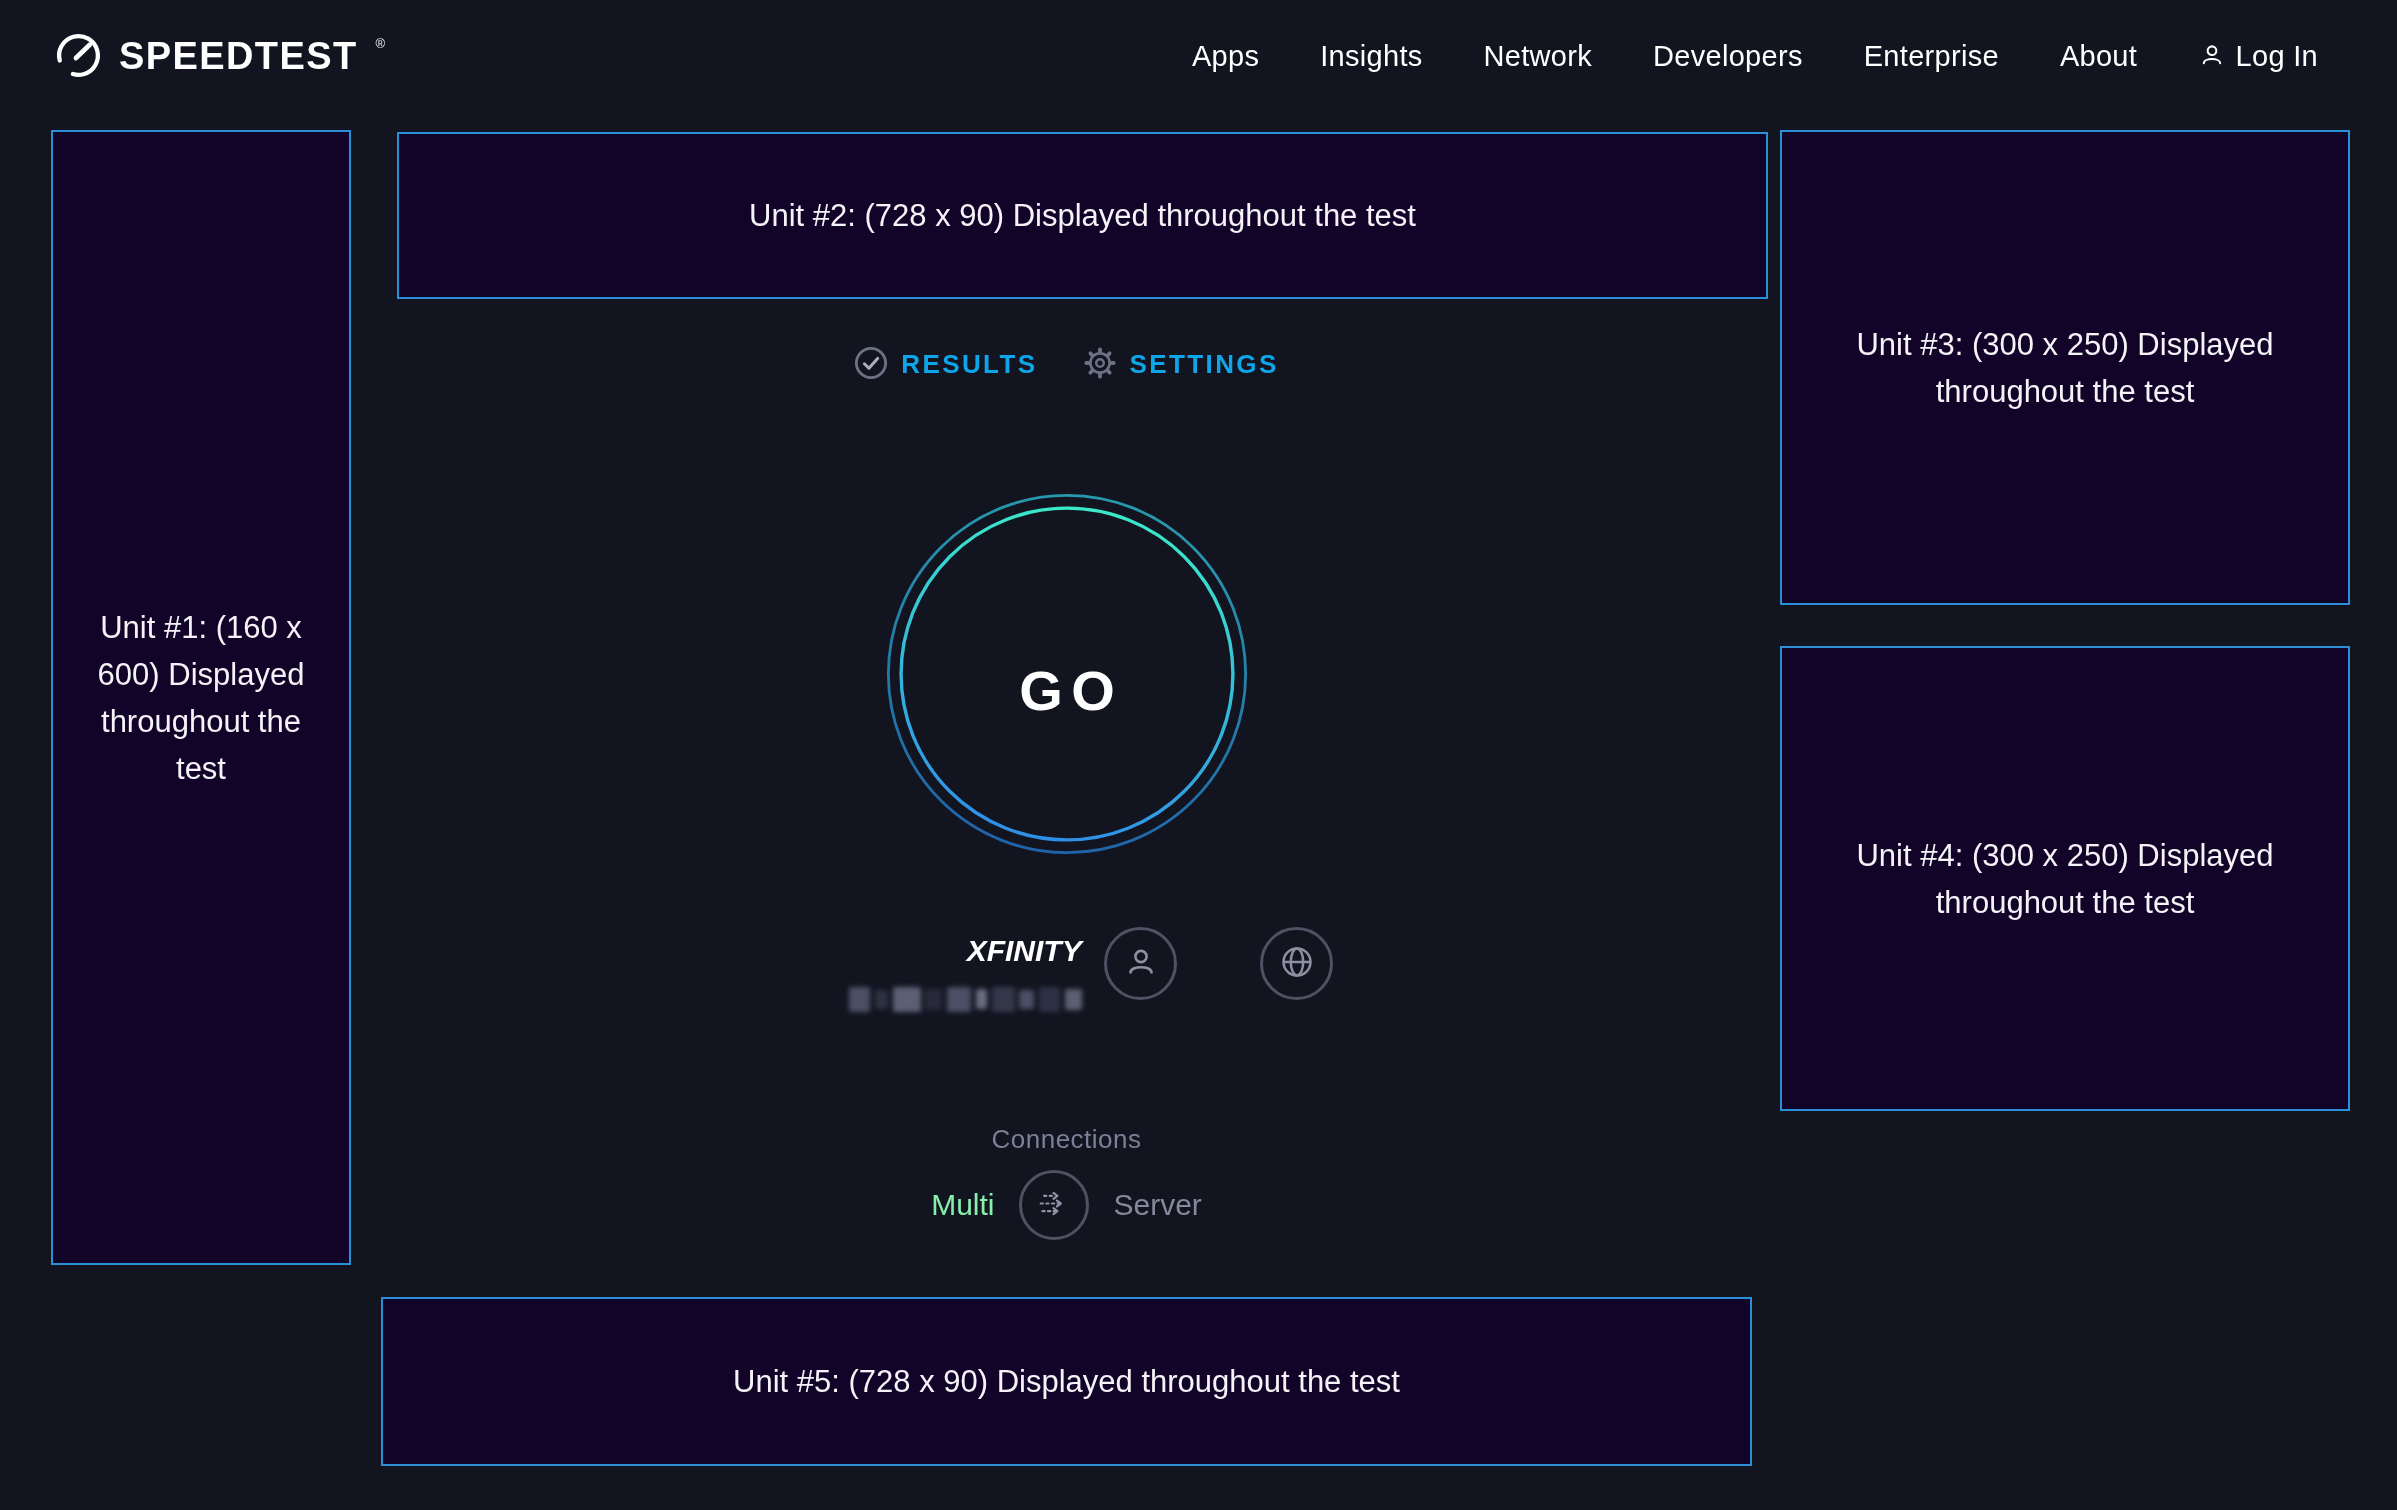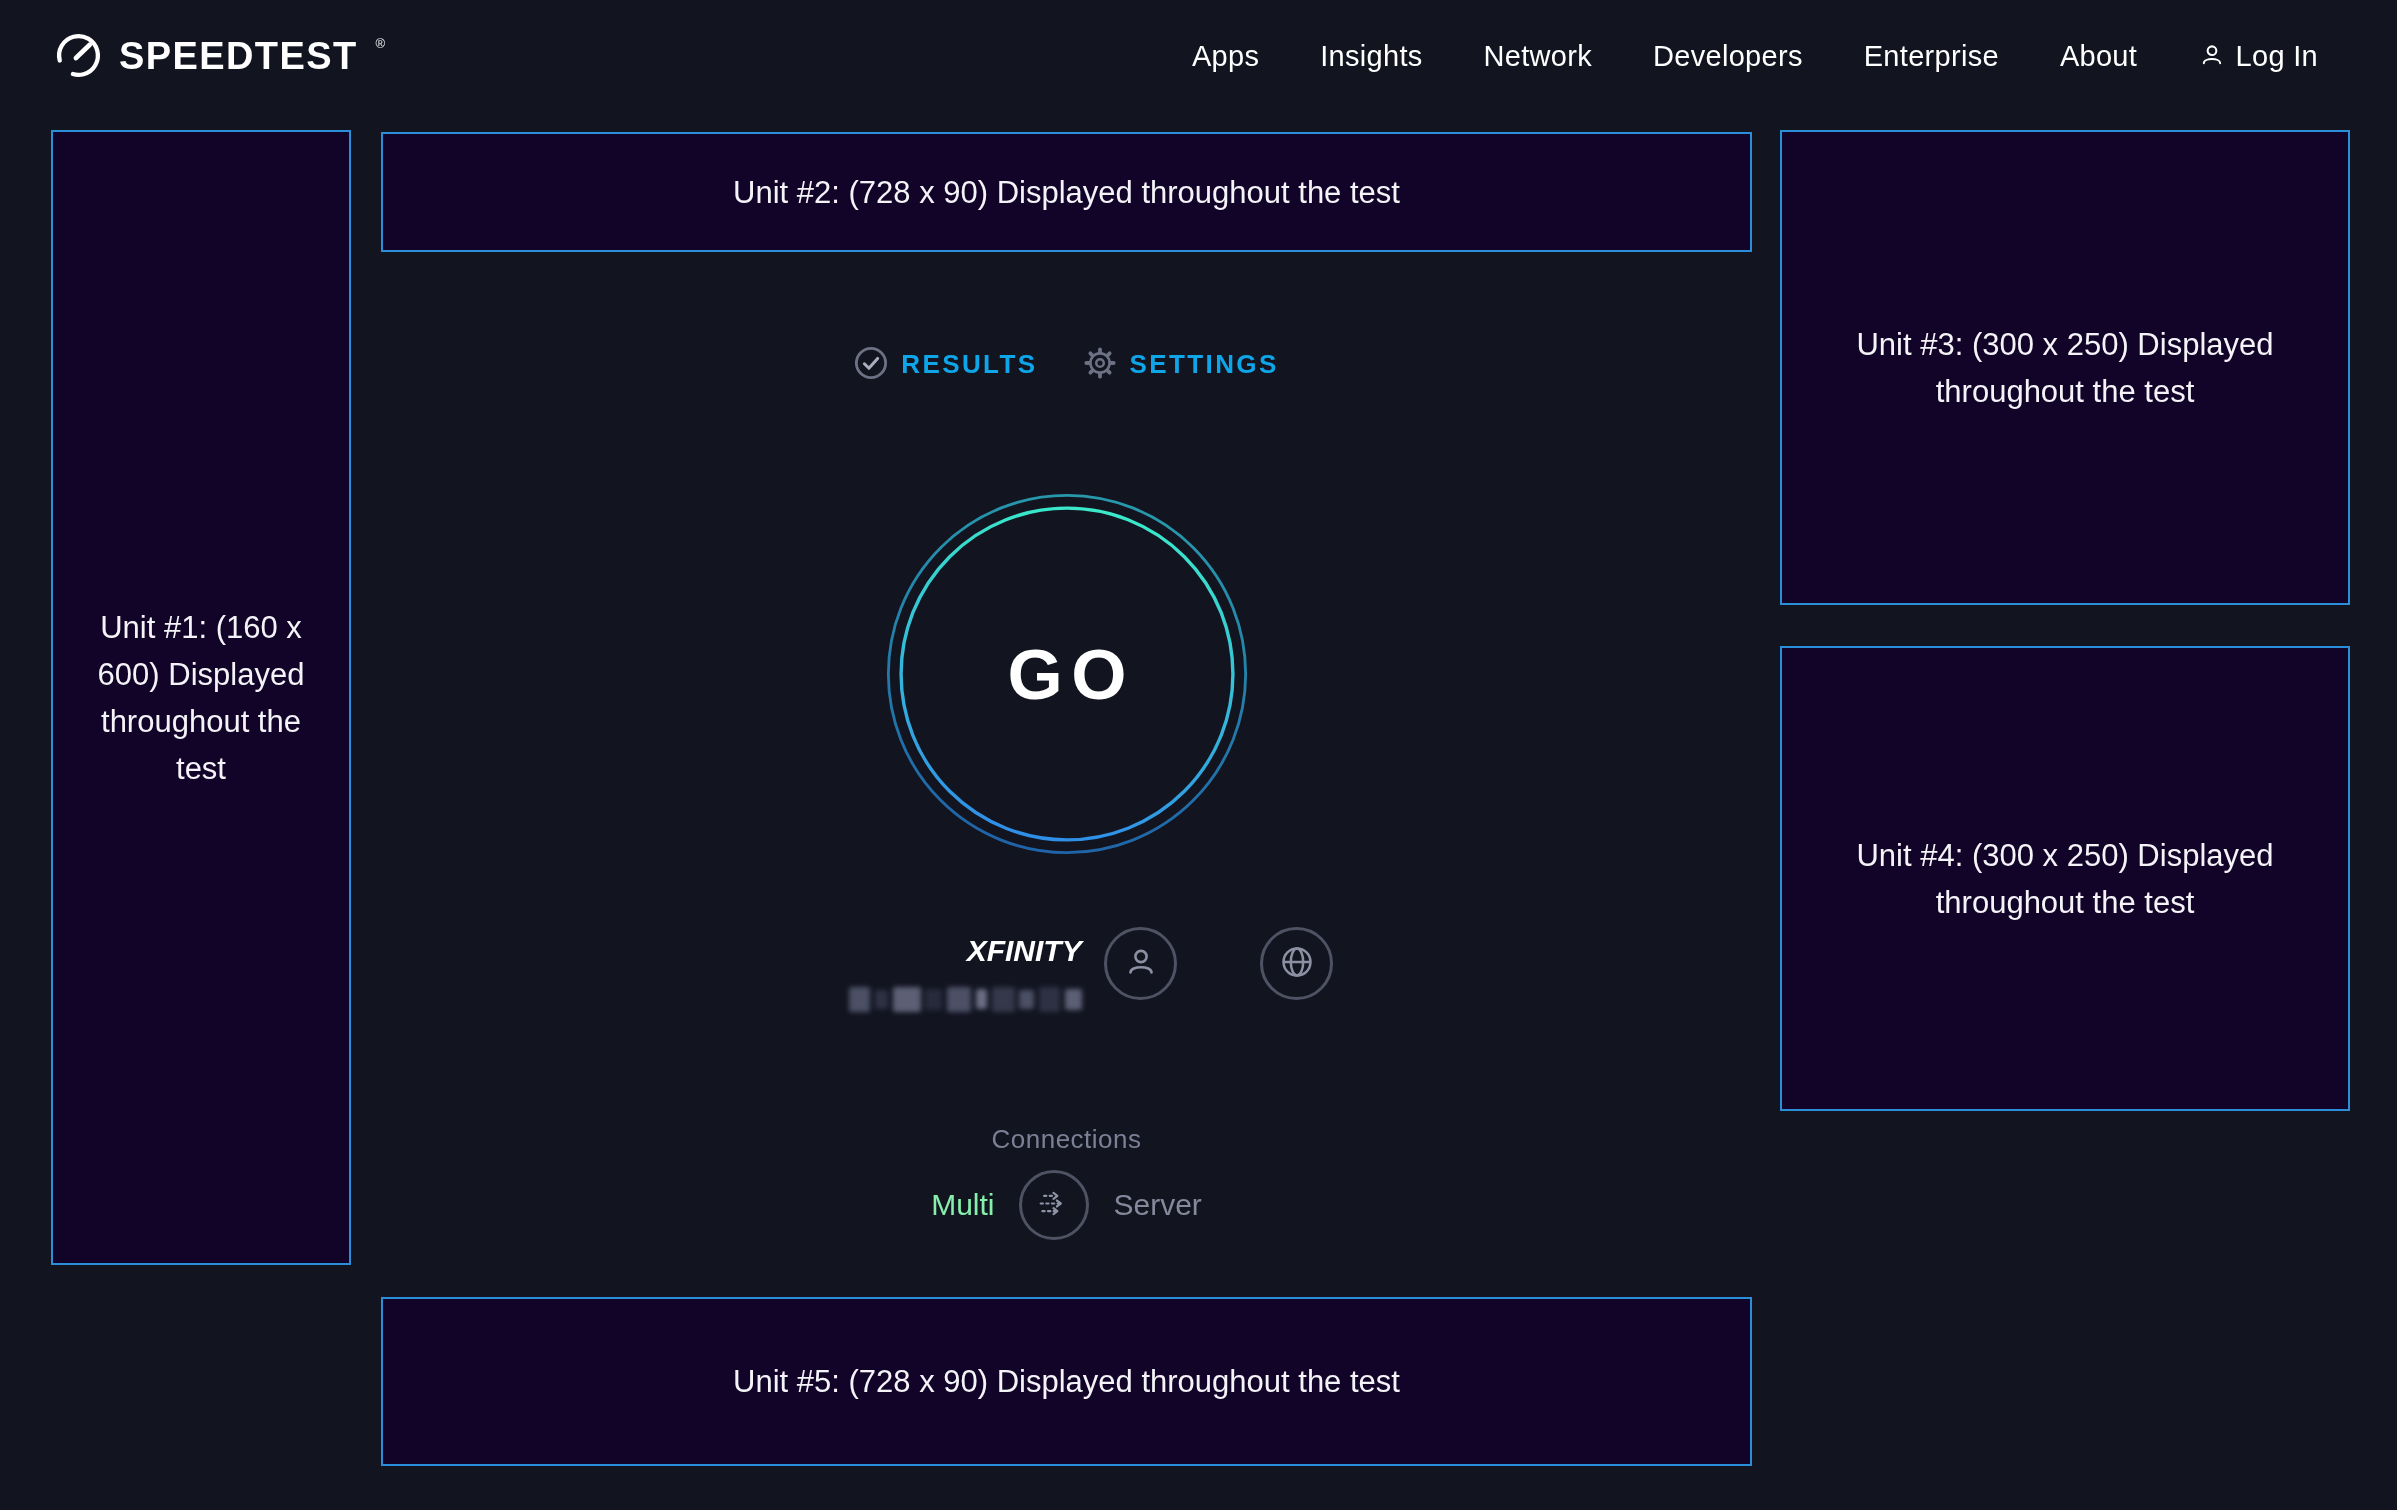--- a/index.html
+++ b/index.html
@@ -15,37 +15,37 @@
   .logo-tm{font-size:13px;vertical-align:top;position:relative;top:-13px;left:1.9px;opacity:.95;}
   .nav{display:flex;align-items:center;gap:61px;}
   .nav-item{font-size:29px;color:#fff;letter-spacing:0.3px;cursor:pointer;}
   .login{display:flex;align-items:center;gap:9.4px;cursor:pointer;}
 
   
   .ad{position:absolute;background:#120429;border:2.8px solid #2b8ed8;box-sizing:border-box;
       display:flex;align-items:center;justify-content:center;text-align:center;
       color:#f4f4f8;font-size:31px;line-height:47px;cursor:pointer;}
   .ad-1{left:51px;top:130px;width:300px;height:1135px;padding:1px 26px;}
-  .ad-2{left:381px;top:132px;width:1371px;height:120px;}
+  .ad-2{left:397px;top:132px;width:1371px;height:167px;}
   .ad-3{left:1780px;top:130px;width:570px;height:475px;padding:0 66px;}
   .ad-4{left:1780px;top:646px;width:570px;height:465px;padding:0 66px;}
   .ad-5{left:381px;top:1297px;width:1371px;height:169px;}
 
   
   .center-col{position:absolute;left:381px;top:0;width:1371px;height:1510px;}
 
   .tabs-row{position:absolute;top:345px;left:0;width:100%;height:38px;
             display:flex;align-items:center;justify-content:center;gap:45px;}
   .tab{display:flex;align-items:center;gap:13px;cursor:pointer;}
   .tab-label{font-size:26px;font-weight:700;letter-spacing:2.4px;color:#0ea5e9;}
 
   .go-wrap{position:absolute;top:493px;left:505px;width:362px;height:362px;cursor:pointer;}
-  .go-label{position:absolute;left:0;top:0;width:100%;height:100%;
+  .go-label{position:absolute;left:0;top:16px;width:100%;height:100%;
             display:flex;align-items:center;justify-content:center;
-            font-size:71px;font-weight:700;letter-spacing:8.5px;padding-left:8.5px;
+            font-size:56px;font-weight:700;letter-spacing:8.5px;padding-left:8.5px;
             box-sizing:border-box;color:#fff;}
 
   .isp-row{position:absolute;top:921px;left:0;width:100%;
            display:flex;justify-content:center;align-items:flex-start;}
   .isp-block{width:282px;margin-right:22.6px;display:flex;flex-direction:column;align-items:flex-end;}
   .isp-name{font-size:30px;font-weight:600;line-height:38px;margin-top:11.3px;color:#fff;font-style:italic;}
   .blur-bar{margin-top:13px;height:32px;display:flex;align-items:center;gap:4.7px;
             filter:blur(2.8px);opacity:.85;}
   .blur-bar span{display:inline-block;height:24.5px;border-radius:1.9px;}
 

